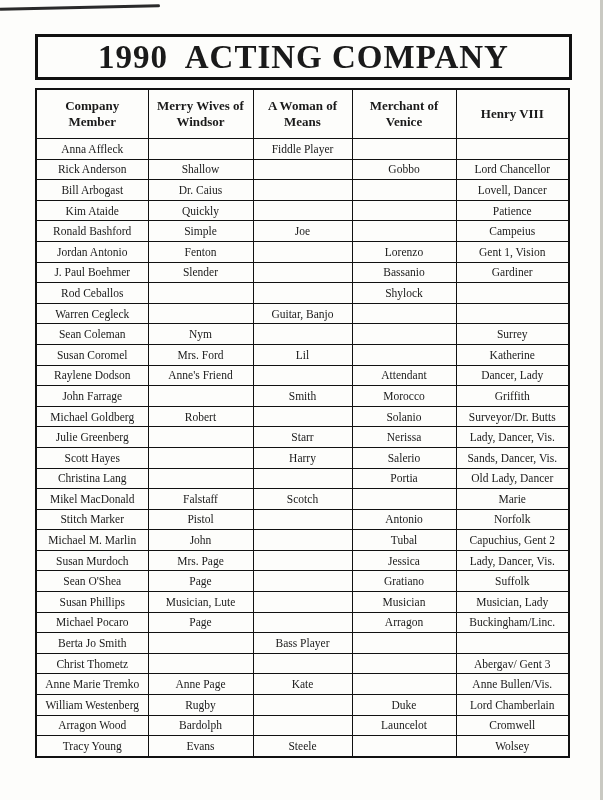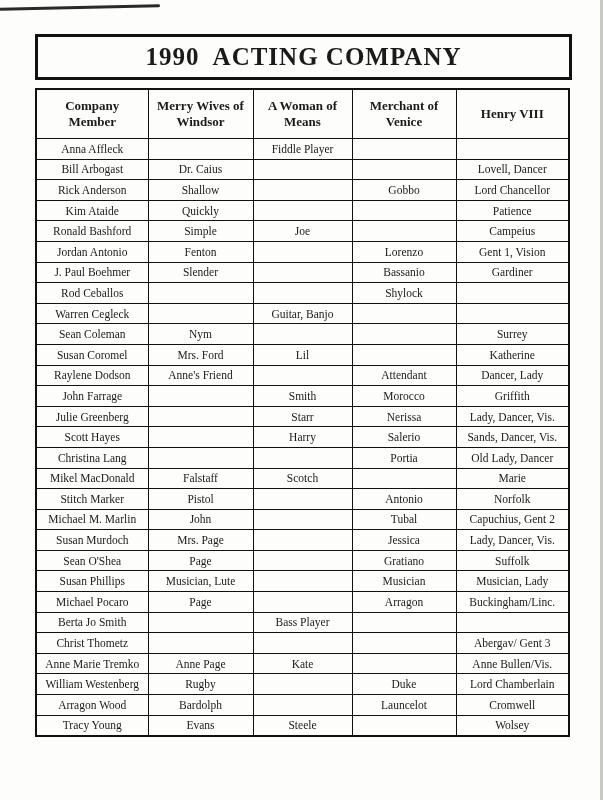--- a/index.html
+++ b/index.html
@@ -40,21 +40,21 @@
     left: 35px;
     top: 34px;
     width: 531px;
     height: 40px;
     border: 3px solid #111;
     display: flex;
     align-items: center;
     justify-content: center;
   }
   .title-text {
-    font-size: 25px;
+    font-size: 33px;
     font-weight: bold;
     letter-spacing: 1px;
     white-space: pre;
   }
   .cast-table {
     position: absolute;
     left: 35px;
     top: 88px;
     width: 533px;
     border-collapse: collapse;
@@ -117,32 +117,32 @@
     </thead>
     <tbody>
         <tr>
           <td>Anna Affleck</td>
           <td></td>
           <td>Fiddle Player</td>
           <td></td>
           <td></td>
         </tr>
         <tr>
+          <td>Rick Anderson</td>
+          <td>Shallow</td>
+          <td></td>
+          <td>Gobbo</td>
+          <td>Lord Chancellor</td>
+        </tr>
+        <tr>
           <td>Bill Arbogast</td>
           <td>Dr. Caius</td>
           <td></td>
           <td></td>
           <td>Lovell, Dancer</td>
-        </tr>
-        <tr>
-          <td>Rick Anderson</td>
-          <td>Shallow</td>
-          <td></td>
-          <td>Gobbo</td>
-          <td>Lord Chancellor</td>
         </tr>
         <tr>
           <td>Kim Ataide</td>
           <td>Quickly</td>
           <td></td>
           <td></td>
           <td>Patience</td>
         </tr>
         <tr>
           <td>Ronald Bashford</td>
@@ -199,20 +199,27 @@
           <td></td>
           <td>Attendant</td>
           <td>Dancer, Lady</td>
         </tr>
         <tr>
           <td>John Farrage</td>
           <td></td>
           <td>Smith</td>
           <td>Morocco</td>
           <td>Griffith</td>
+        </tr>
+        <tr>
+          <td>Michael Goldberg</td>
+          <td>Robert</td>
+          <td></td>
+          <td>Solanio</td>
+          <td>Surveyor/Dr. Butts</td>
         </tr>
         <tr>
           <td>Julie Greenberg</td>
           <td></td>
           <td>Starr</td>
           <td>Nerissa</td>
           <td>Lady, Dancer, Vis.</td>
         </tr>
         <tr>
           <td>Scott Hayes</td>

